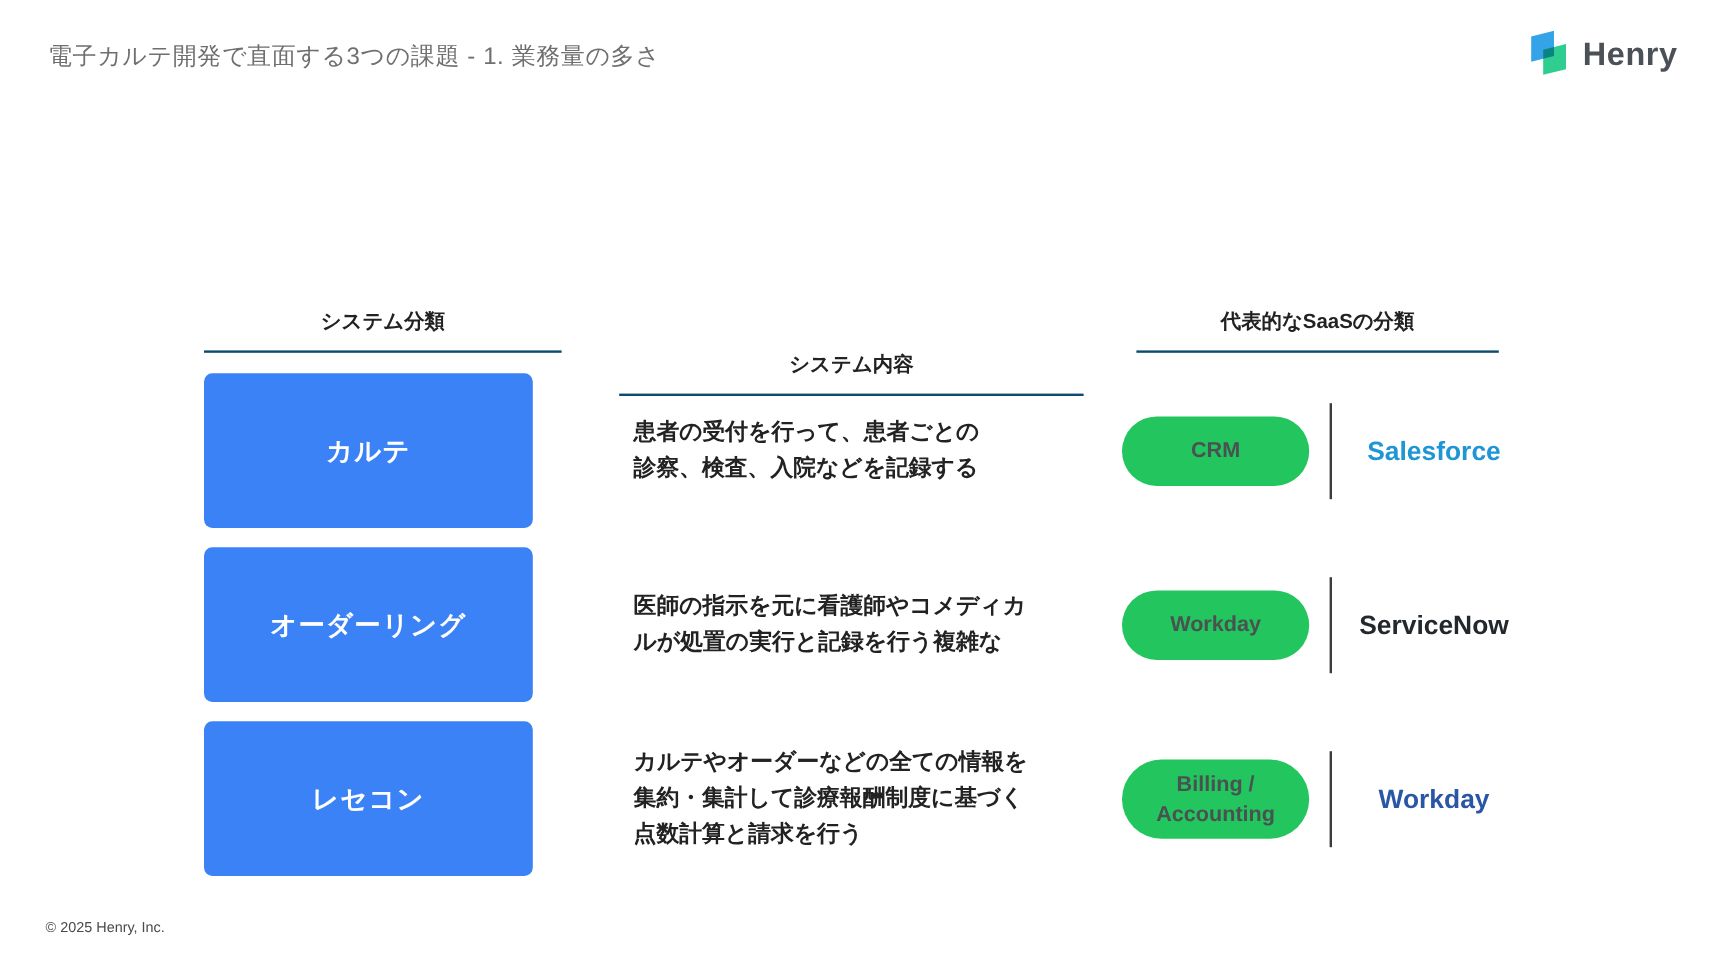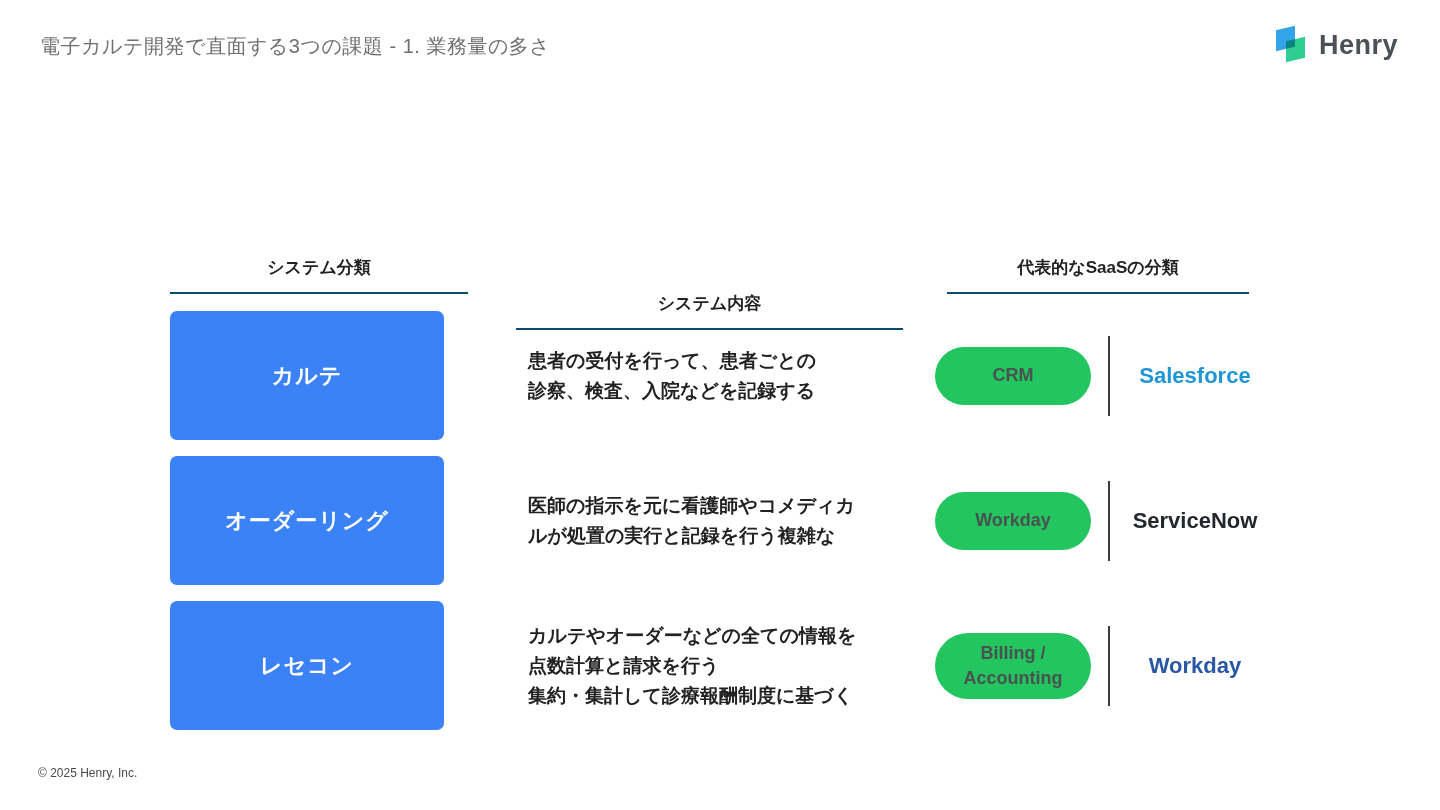--- a/index.html
+++ b/index.html
@@ -194,22 +194,22 @@
     </div>
     <div class="pill">Workday</div>
     <div class="vline"></div>
     <div class="saas-name" style="color: rgb(35, 40, 45);">ServiceNow</div>
   </div>
 
   <div class="row r3">
     <div class="system-box">レセコン</div>
     <div class="desc">
       <div>カルテやオーダーなどの全ての情報を</div>
+      <div>集約・集計して診療報酬制度に基づく</div>
       <div>点数計算と請求を行う</div>
-      <div>集約・集計して診療報酬制度に基づく</div>
     </div>
     <div class="pill">Billing / Accounting</div>
     <div class="vline"></div>
     <div class="saas-name" style="color: rgb(42, 87, 165);">Workday</div>
   </div>
 
   <div class="footer">© 2025 Henry, Inc.</div>
 
 </div>
 

